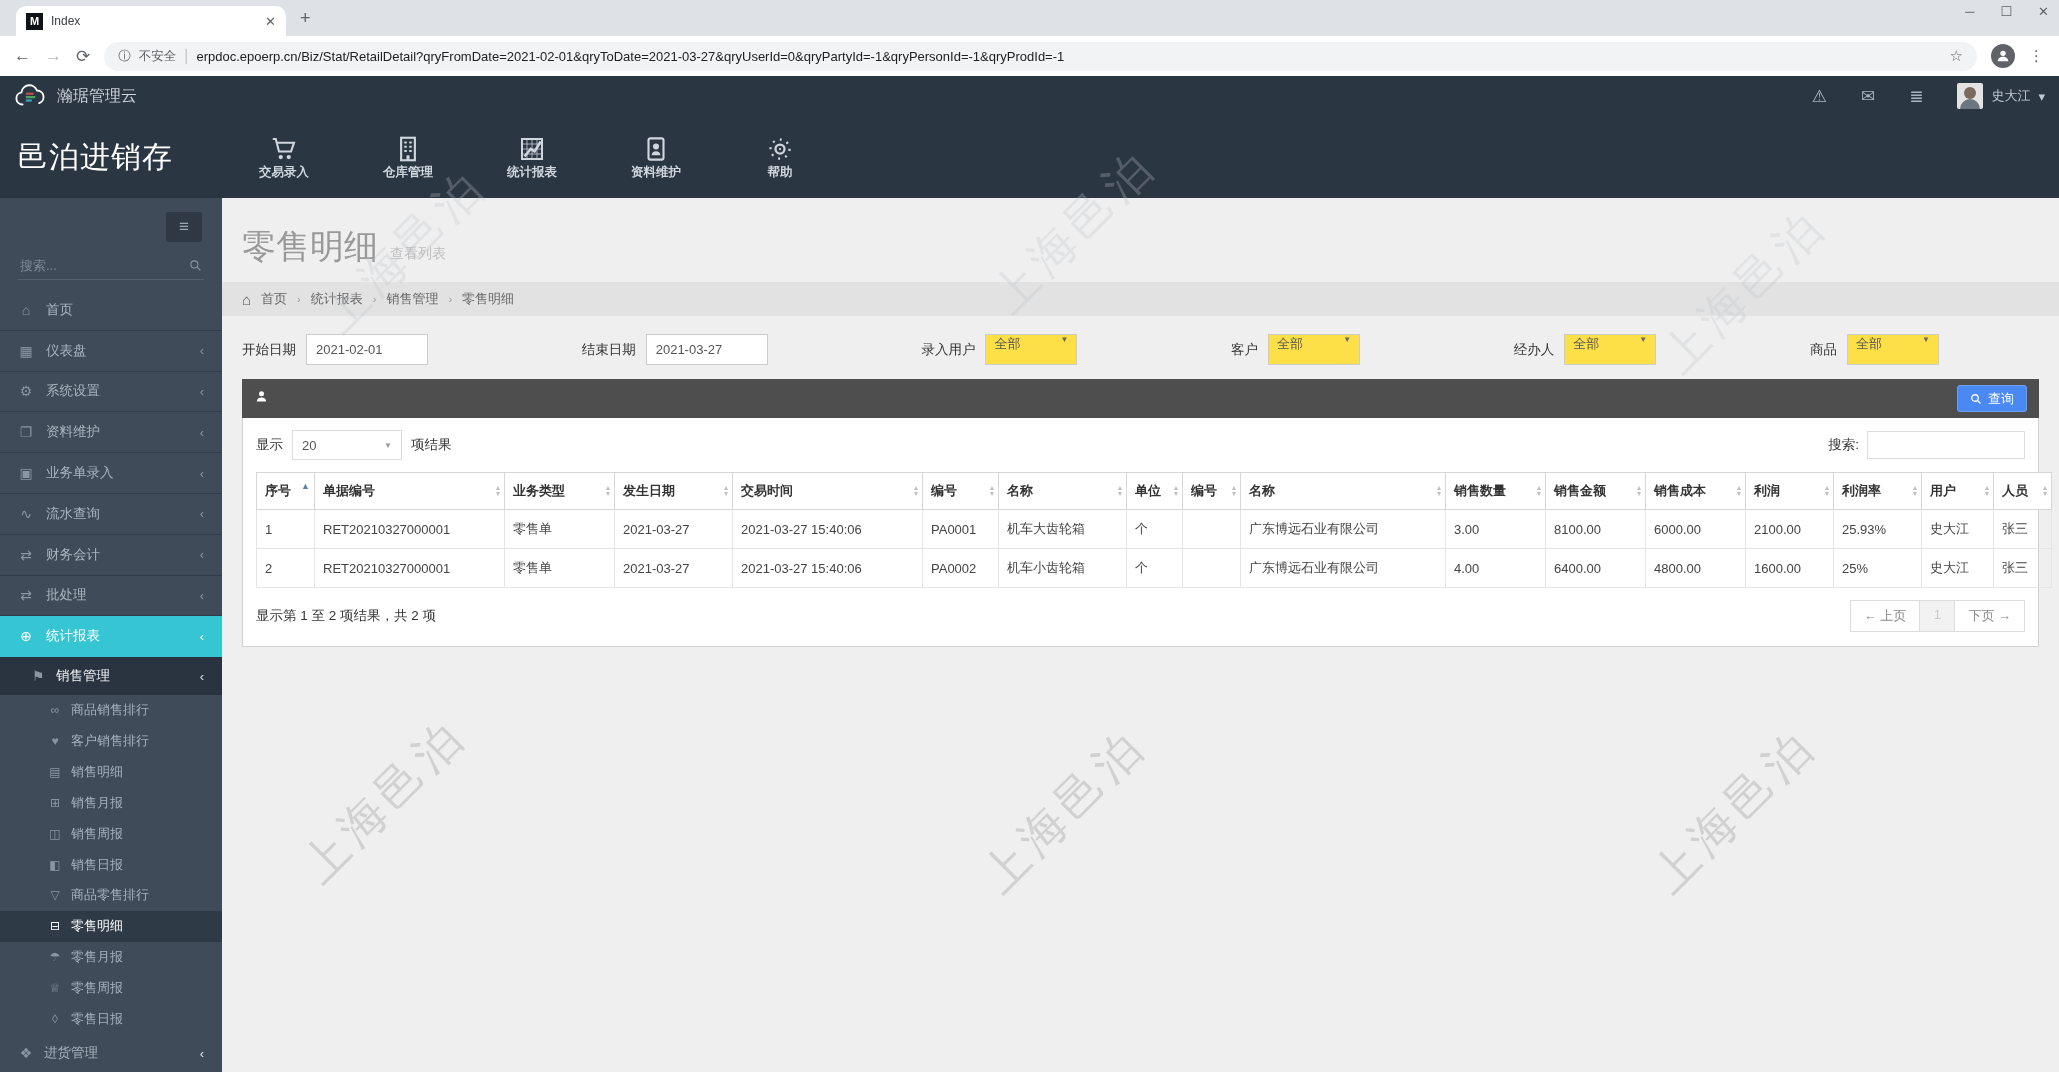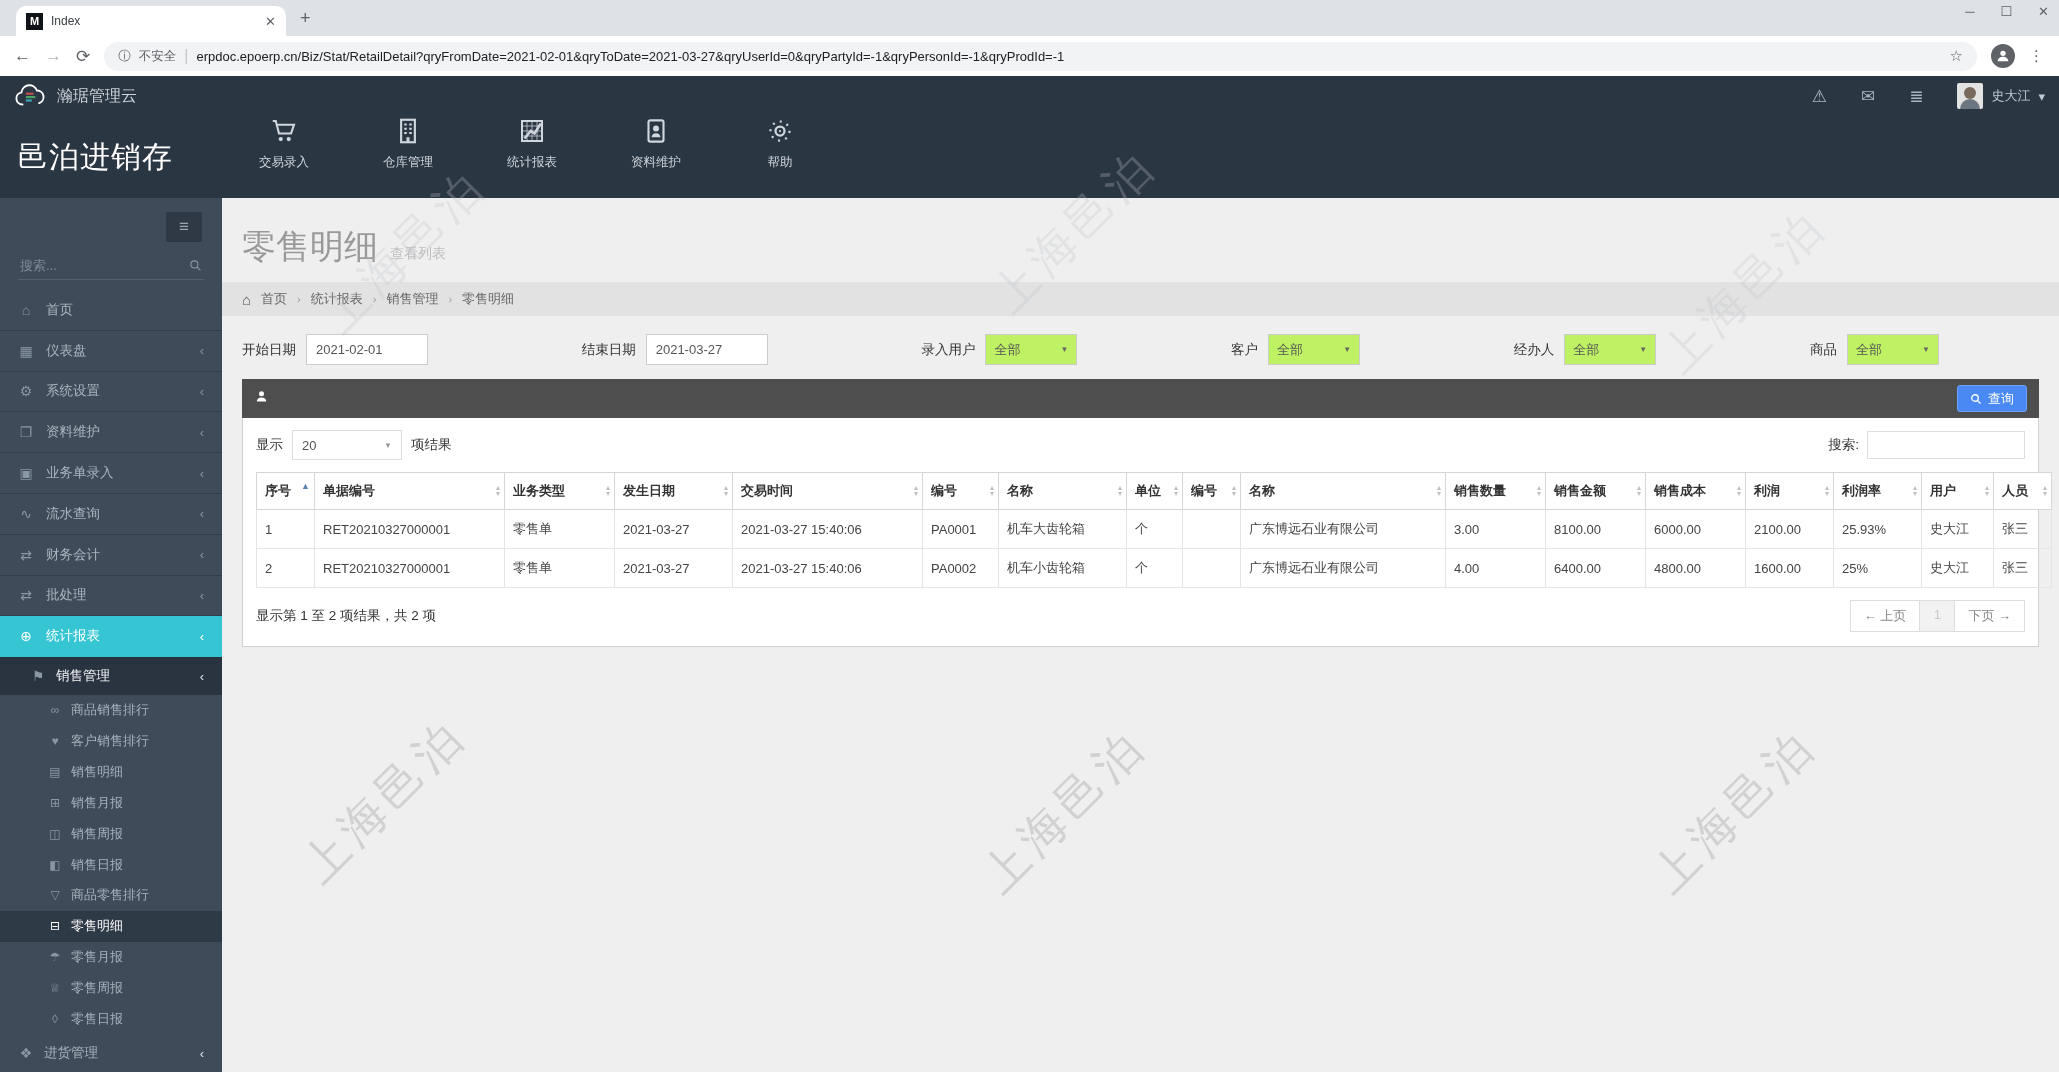--- a/index.html
+++ b/index.html
@@ -41,21 +41,21 @@
   .user-chip { display:flex; align-items:center; gap:8px; color:#c2cad2; font-size:13px; }
   .user-avatar { width:26px; height:26px; background:#e3e3e3; border-radius:2px; position:relative; overflow:hidden; }
   .user-avatar::before { content:""; position:absolute; left:7px; top:4px; width:12px; height:12px; border-radius:50%; background:#7a6a5d; }
   .user-avatar::after { content:""; position:absolute; left:3px; top:16px; width:20px; height:12px; border-radius:10px 10px 0 0; background:#6b7680; }
 
   
   .menurow { height:82px; background:#2b3643; display:flex; flex:0 0 82px; }
   .brand-block { width:222px; flex:0 0 222px; display:flex; align-items:center; padding-left:18px; }
   .brand-title { color:#fff; font-size:30px; letter-spacing:1px; }
   .mainmenu { display:flex; }
-  .mm-item { width:124px; display:flex; flex-direction:column; align-items:center; gap:8px; color:#cfd6dd; }
+  .mm-item { width:124px; display:flex; flex-direction:column; align-items:center; justify-content:center; color:#cfd6dd;font-weight:bold; }
   .mm-item svg { width:30px; height:30px; }
   .mm-label { font-size:12.5px; }
 
   
   .bodyrow { flex:1; display:flex; min-height:0; }
   .sidebar { width:222px; flex:0 0 222px; background:#3f4b59; overflow:hidden; display:flex; flex-direction:column; }
   .hamb-row { display:flex; justify-content:flex-end; padding:14px 20px 6px 0; }
   .hamb { width:36px; height:30px; background:#2e3945; color:#9aa6b1; display:flex; align-items:center; justify-content:center; font-size:17px; border-radius:2px; }
   .side-search { display:flex; align-items:center; margin:4px 18px 10px 18px; border-bottom:1px solid rgba(255,255,255,0.12); padding:6px 2px; }
   .side-search input { background:transparent; border:none; outline:none; color:#ffffff; font-size:13px; flex:1; width:100px; font-family:inherit; }
@@ -80,21 +80,21 @@
   .page-head { padding:26px 0 12px 20px; display:flex; align-items:baseline; gap:12px; }
   .page-title { font-size:34px; font-weight:300; color:#999; }
   .page-sub { font-size:14px; color:#bdbdbd; }
   .breadcrumb { height:34px; background:#e2e2e2; display:flex; align-items:center; padding:0 20px; gap:10px; font-size:13px; color:#666; }
   .bc-home { color:#555; font-size:15px; }
   .bc-sep { color:#9a9a9a; font-size:11px; }
   .filters { display:flex; justify-content:space-between; align-items:center; padding:18px 120px 14px 20px; }
   .f-group { display:flex; align-items:center; gap:10px; }
   .f-label { font-size:13.5px; color:#333; }
   .f-input { width:122px; height:31px; border:1px solid #ccc; background:#fff; padding:0 9px; font-size:13px; color:#555; font-family:inherit; }
-  .f-select { width:92px; height:31px; border:1px solid #ccc; background:#bef264; display:flex; align-items:center; padding:0 8px; font-size:13px; color:#555; }
+  .f-select { width:92px; height:31px; border:1px solid #ccc; background:#fde047; display:flex; padding:0 8px; font-size:13px; color:#555; }
   .f-select .sel-arrow { margin-left:auto; font-size:8px; color:#666; }
   .toolbar { margin:0 20px; height:39px; background:#4e4e4e; display:flex; align-items:center; padding:4px 12px; }
   .toolbar .person { color:#fff; }
   .toolbar .person svg { width:15px; height:15px; }
   .query-btn { margin-left:auto; background:#4a89f3; border:1px solid #6ba1f7; color:#fff; font-size:13px; height:27px;
     padding:0 12px; border-radius:3px; display:flex; align-items:center; gap:6px; font-family:inherit; }
   .query-btn svg { width:12px; height:12px; }
 
   .panel { margin:0 20px; background:#fff; border:1px solid #d0d0d0; border-top:none; padding:12px 13px 14px 13px; }
   .tbl-controls { display:flex; align-items:center; margin-bottom:12px; font-size:13.5px; color:#333; }

